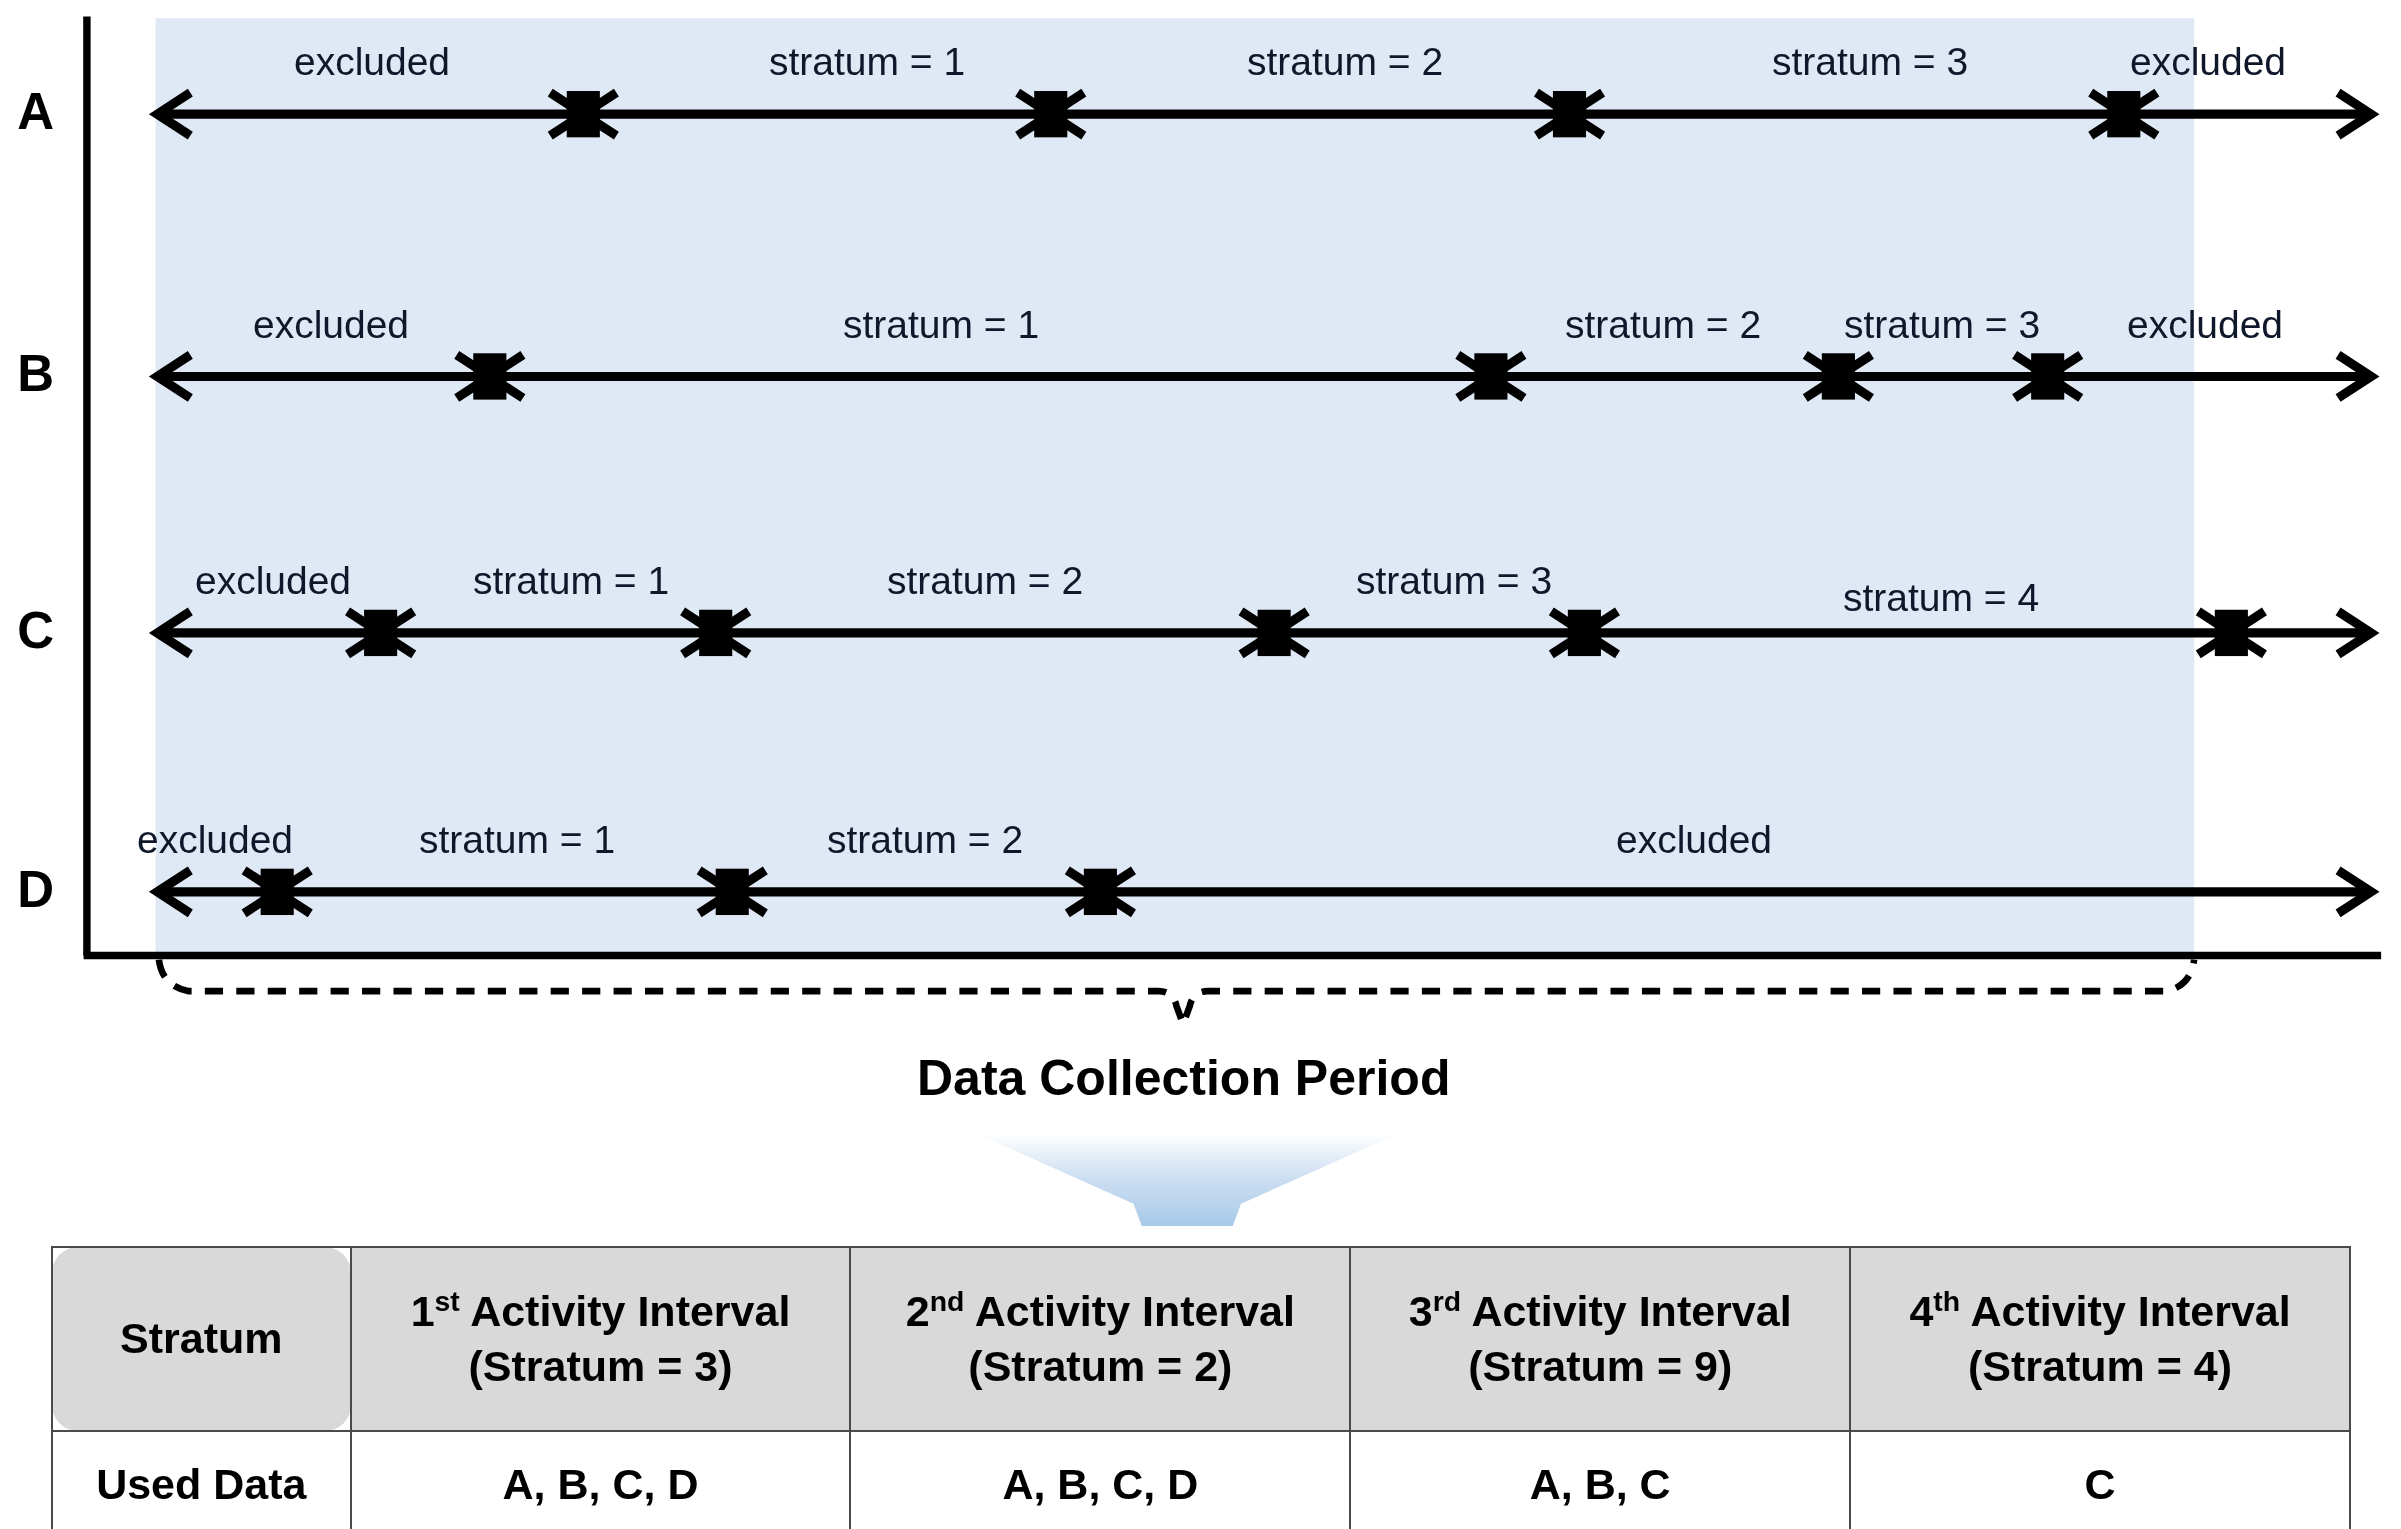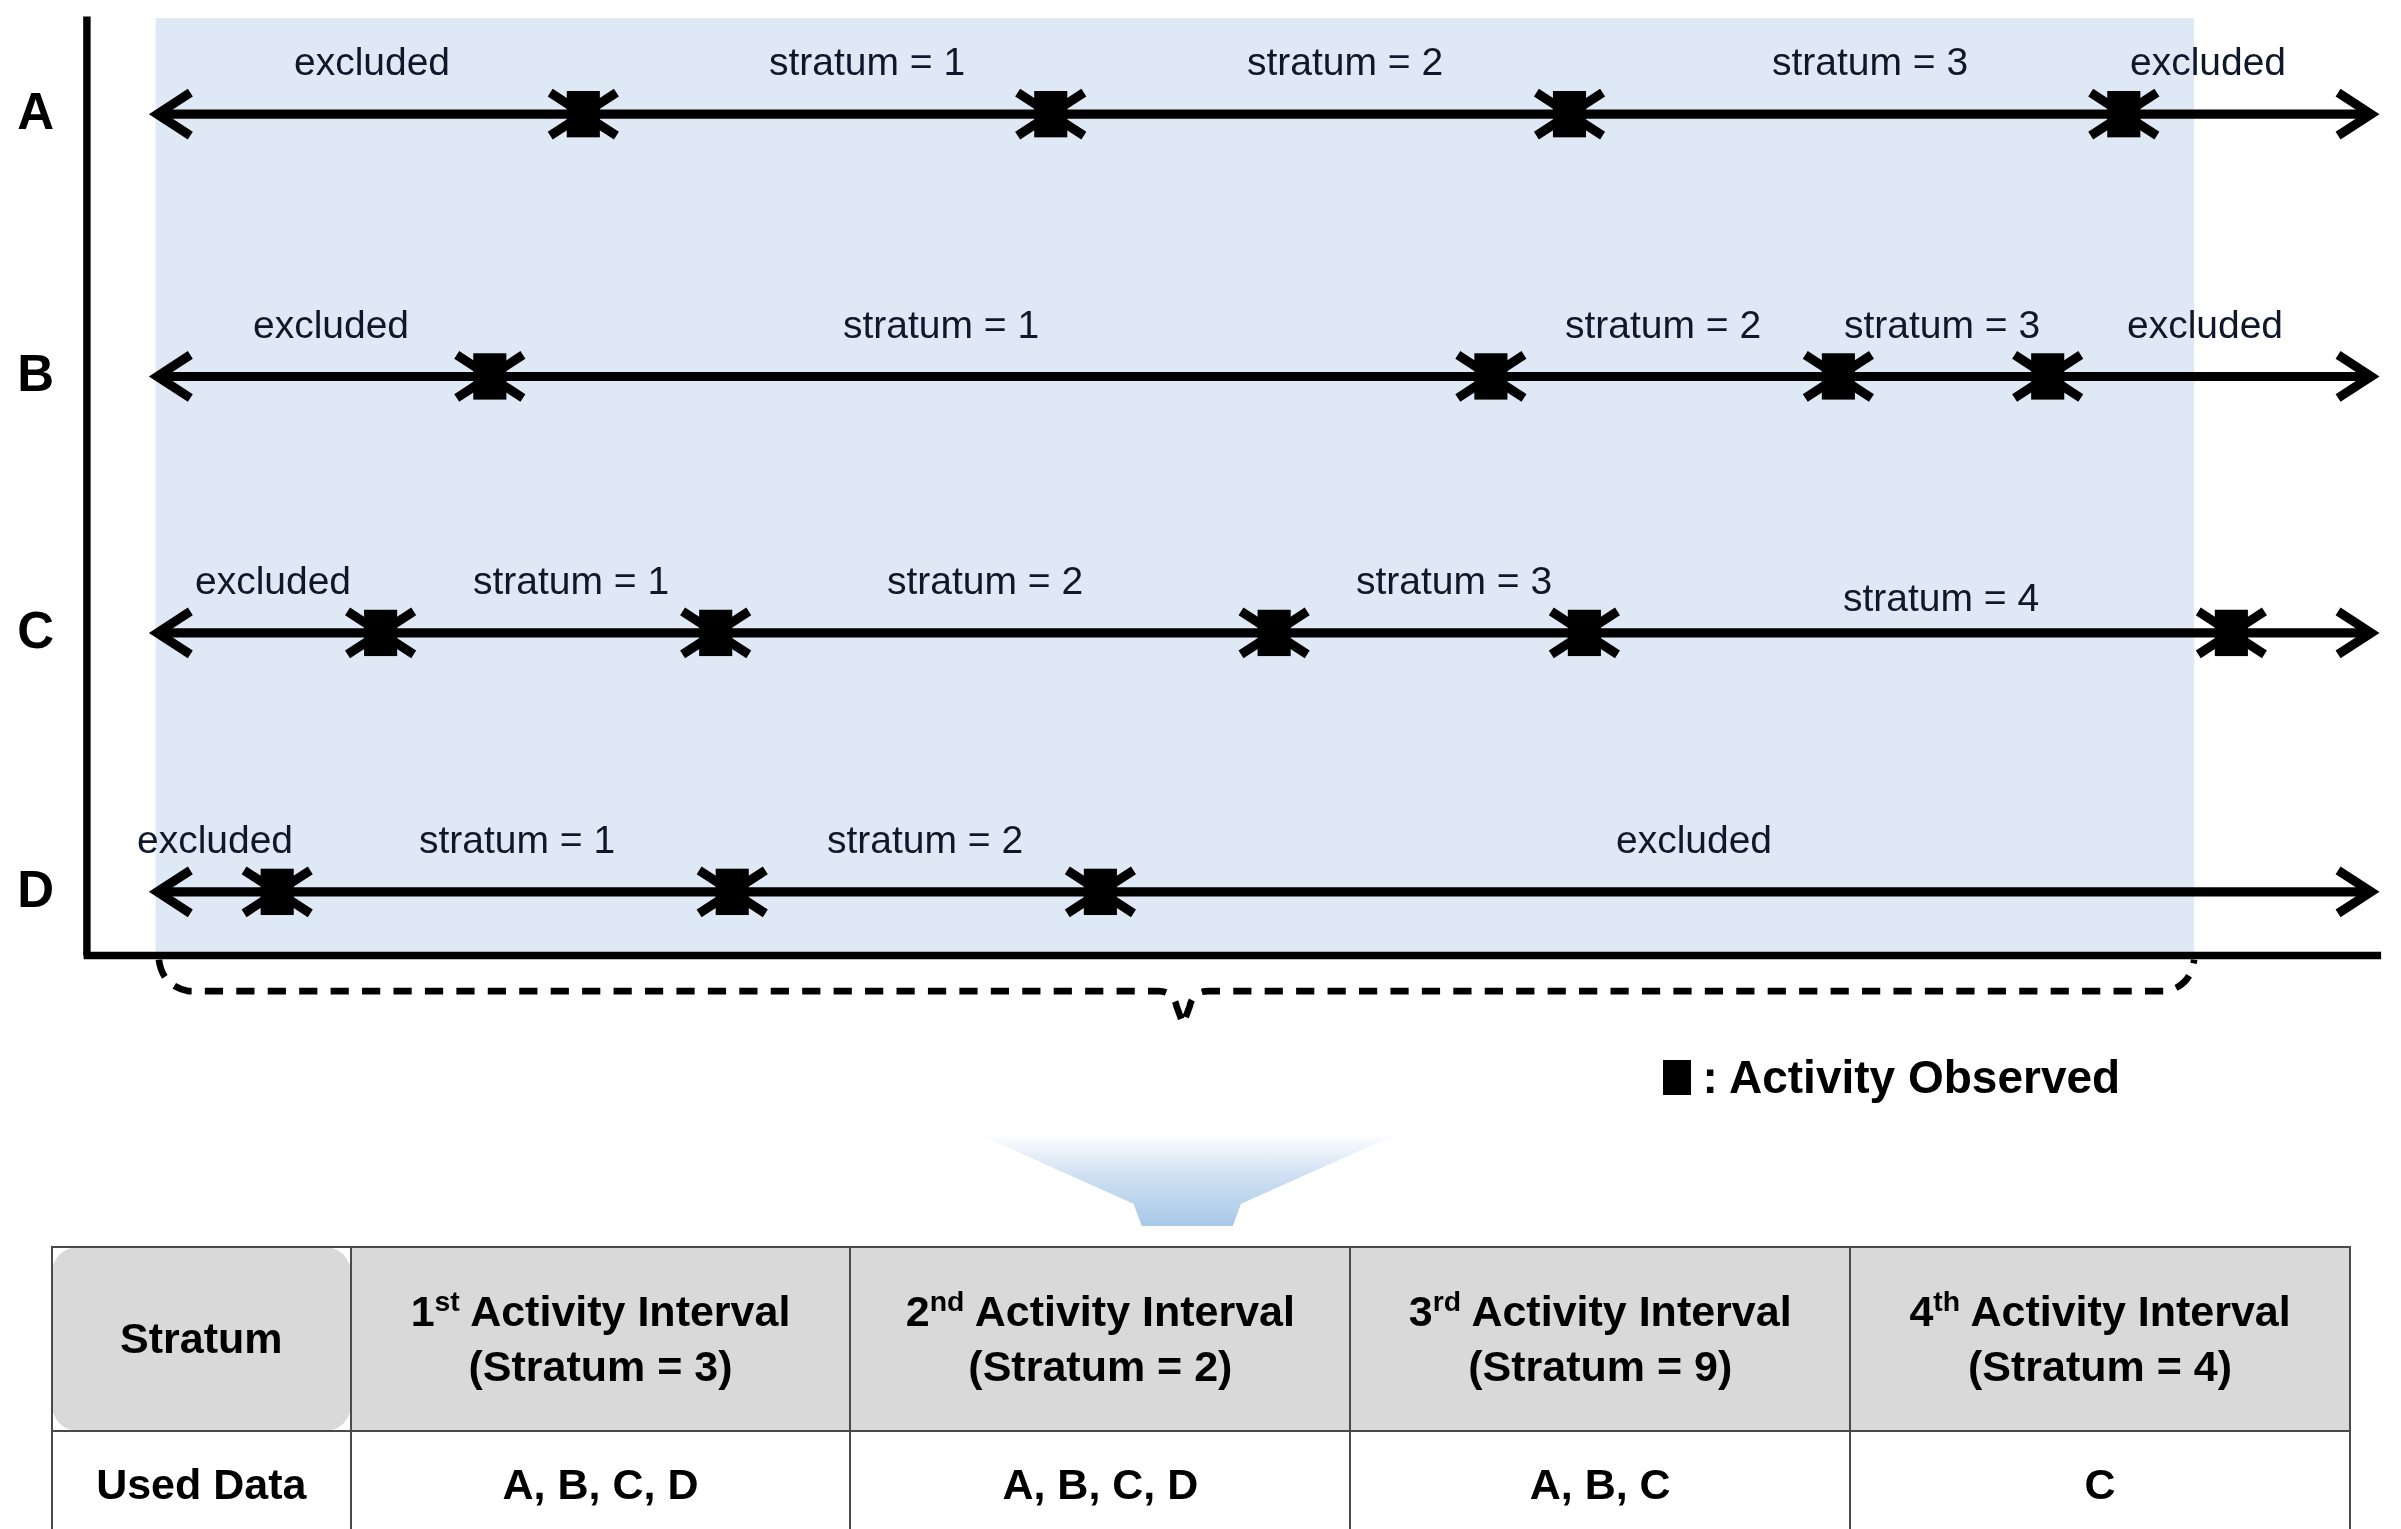--- a/index.html
+++ b/index.html
@@ -285,25 +285,22 @@
       <div class="seg-label" style="left: 571px; top: 561px;">stratum = 1</div>
       <div class="seg-label" style="left: 985px; top: 561px;">stratum = 2</div>
       <div class="seg-label" style="left: 1454px; top: 561px;">stratum = 3</div>
       <div class="seg-label" style="left: 1941px; top: 578px;">stratum = 4</div>
       <div class="seg-label" style="left: 215px; top: 820px;">excluded</div>
       <div class="seg-label" style="left: 517px; top: 820px;">stratum = 1</div>
       <div class="seg-label" style="left: 925px; top: 820px;">stratum = 2</div>
       <div class="seg-label" style="left: 1694px; top: 820px;">excluded</div>
     </div>
 
-
-  <div class="legend-wrap" id="legend" style="left: 1663px; top: 1054px;">
-    <span class="legend-square"></span>
-    <span class="legend-text">: Activity Observed</span>
-  </div>
+  <div class="bottom-caption" id="dc-caption" style="left: 917px; top: 1053px;">Data Collection Period</div>
+
 
   <table id="used-data-table">
     <thead>
       <tr>
           <th class="col-stratum">Stratum</th>
           <th><span><span>1</span><span class="ord">st</span> Activity Interval</span><span class="hdr-l2">(Stratum = 3)</span></th>
           <th><span><span>2</span><span class="ord">nd</span> Activity Interval</span><span class="hdr-l2">(Stratum = 2)</span></th>
           <th><span><span>3</span><span class="ord">rd</span> Activity Interval</span><span class="hdr-l2">(Stratum = 9)</span></th>
           <th><span><span>4</span><span class="ord">th</span> Activity Interval</span><span class="hdr-l2">(Stratum = 4)</span></th>
         </tr>

